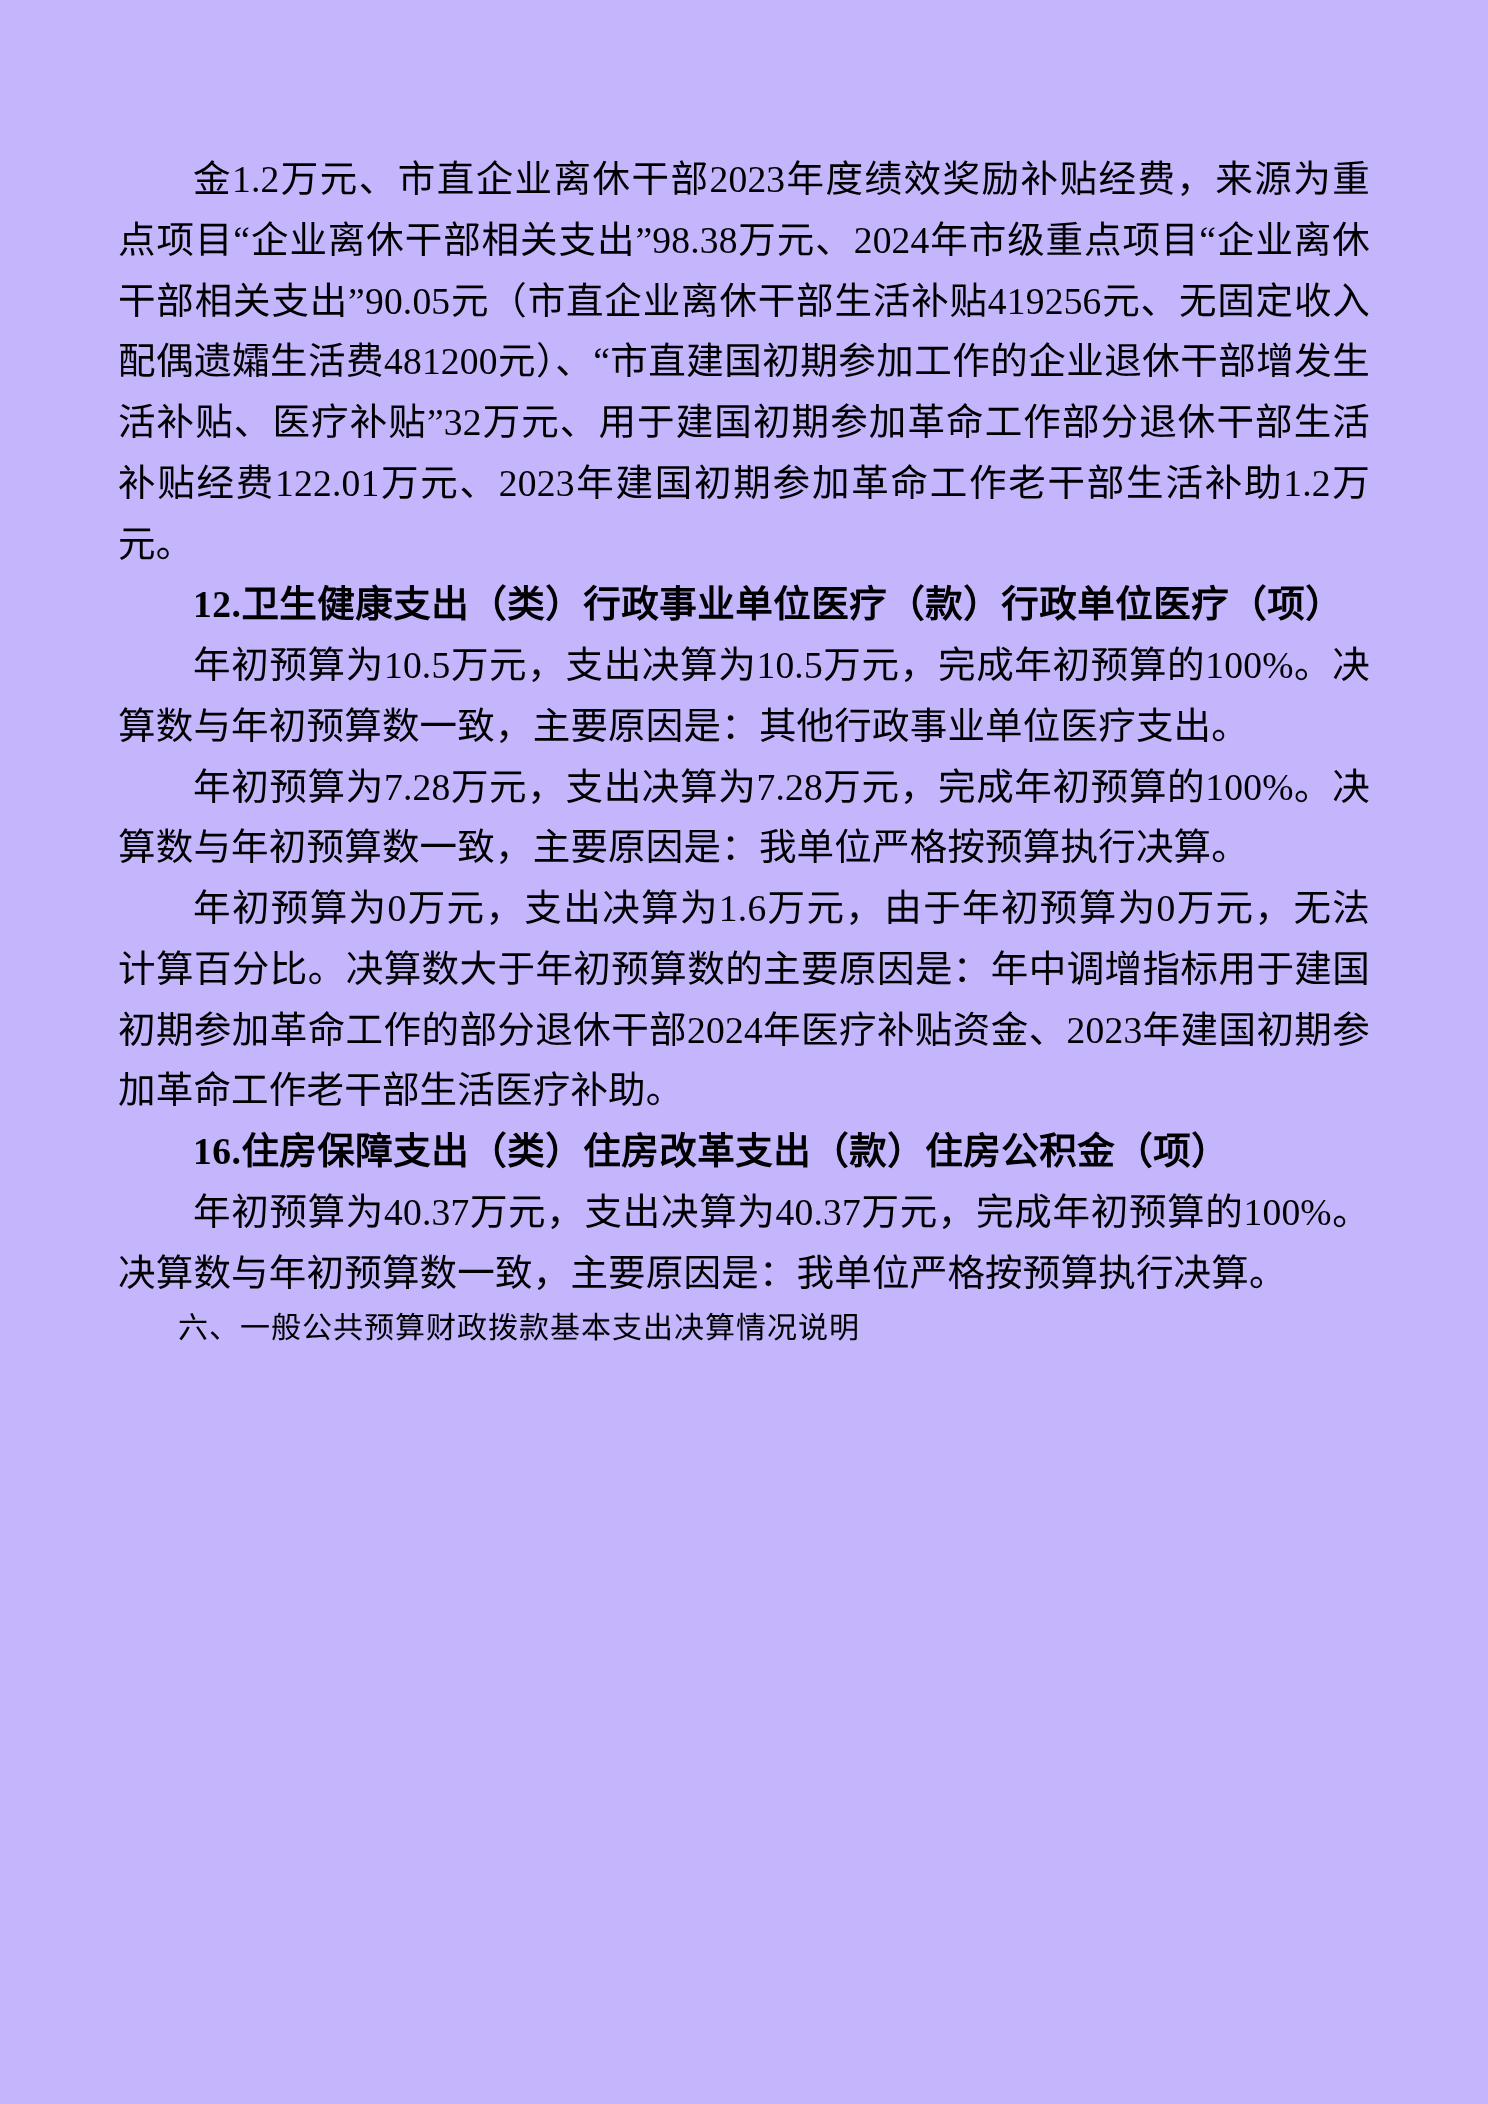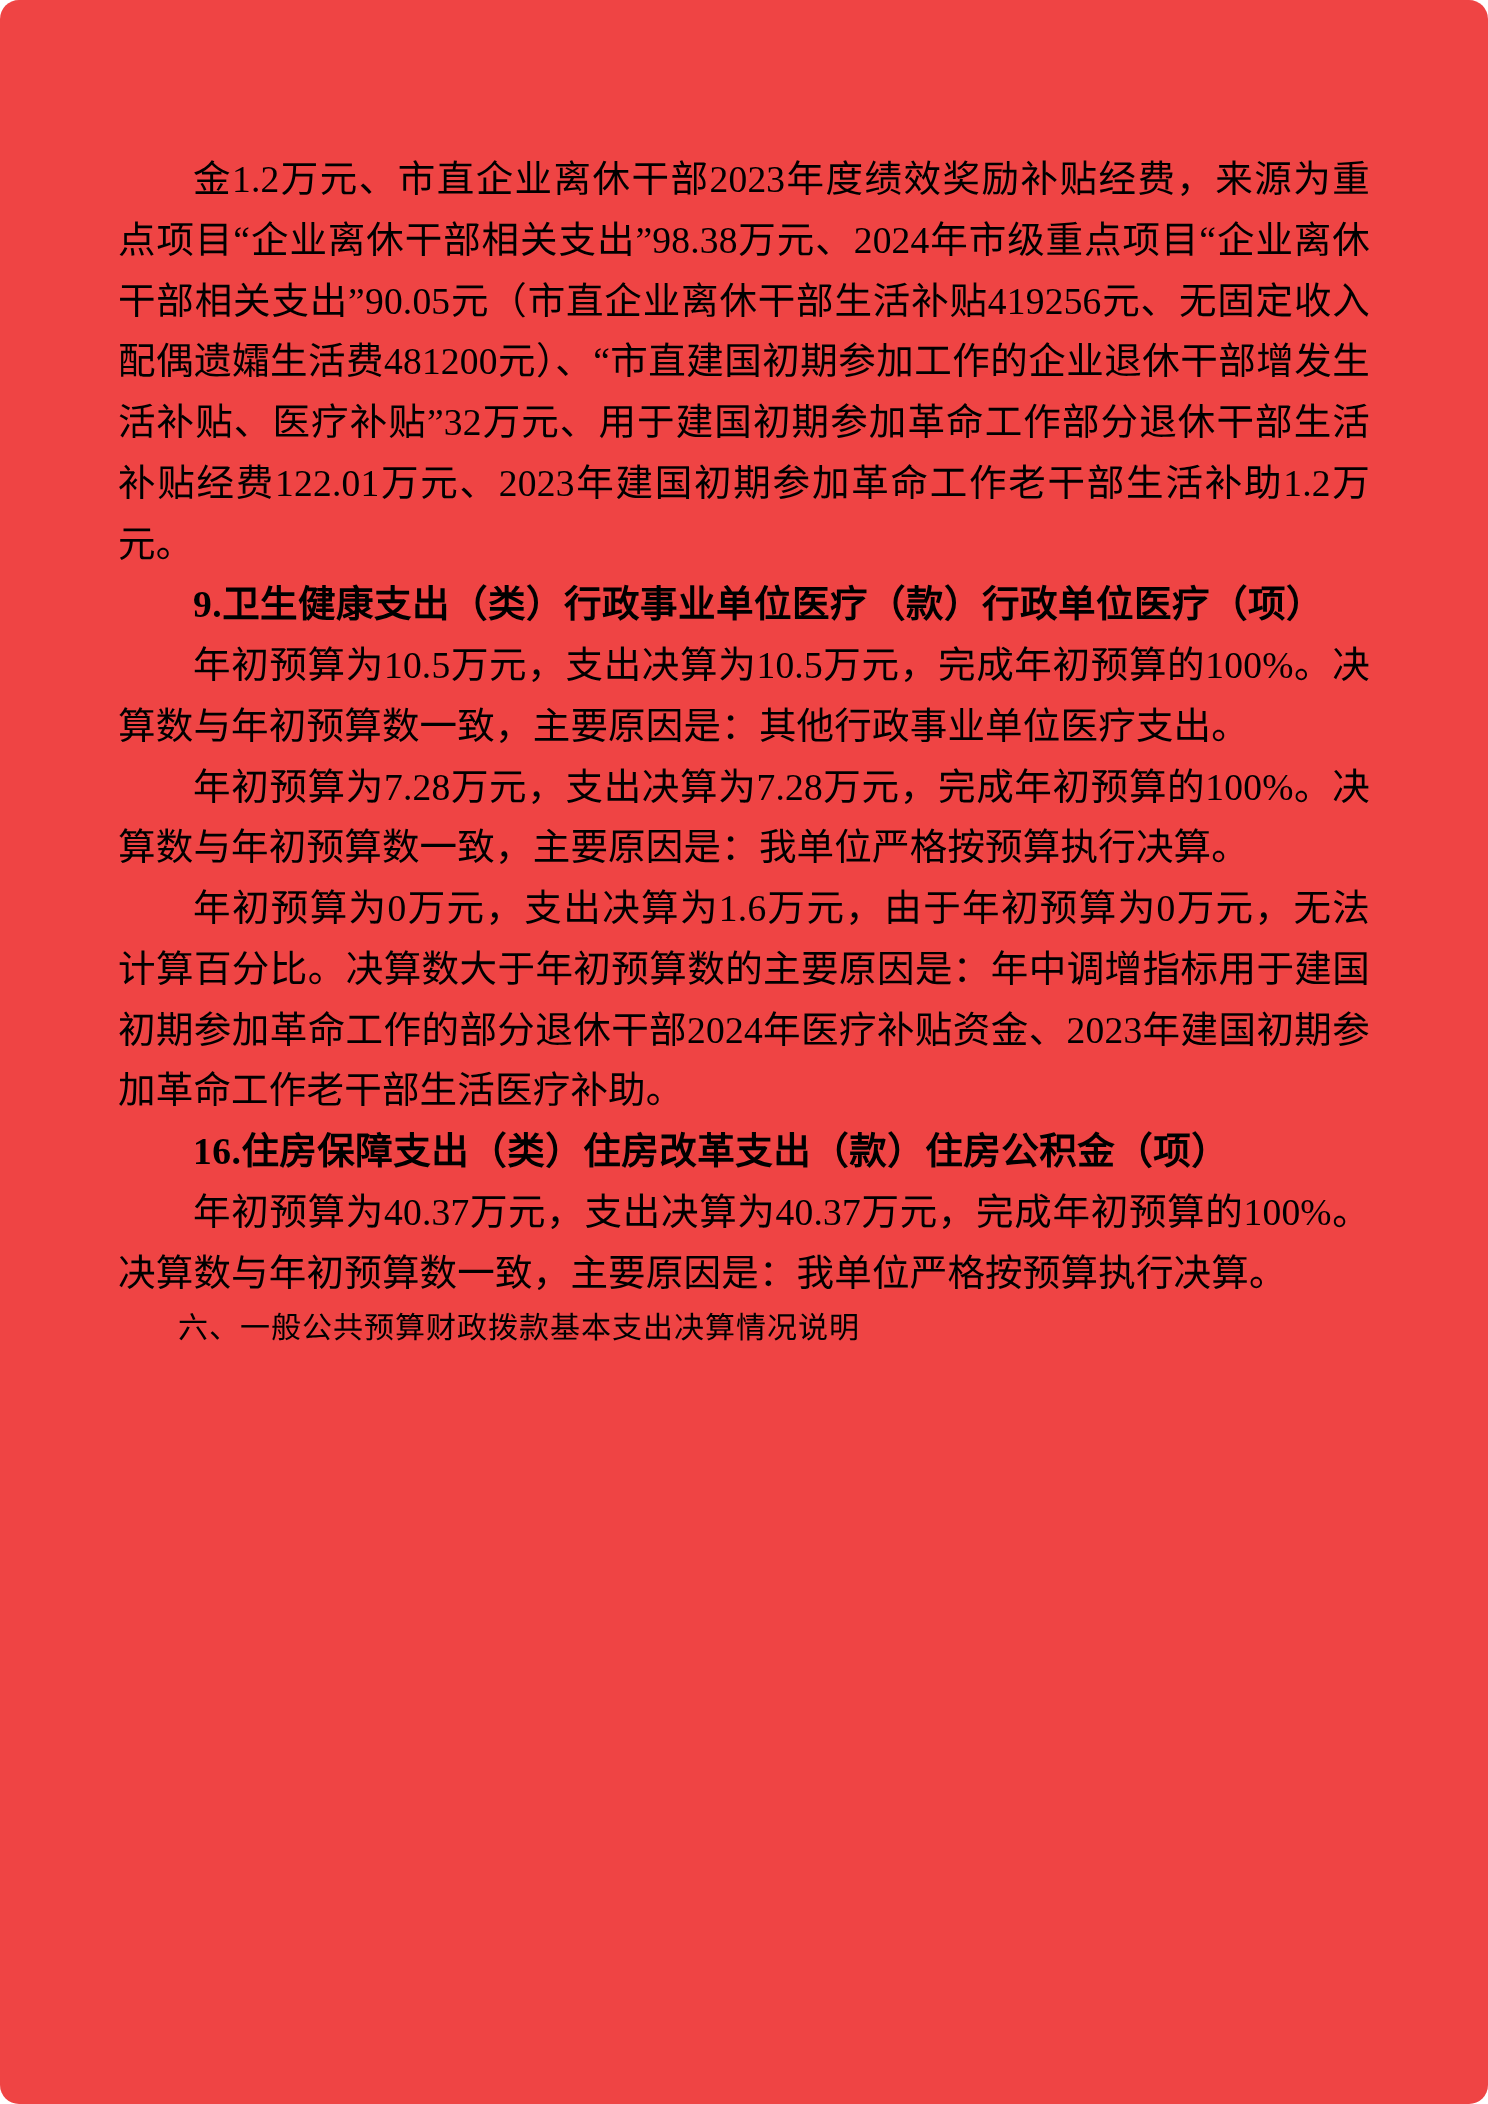--- a/index.html
+++ b/index.html
@@ -12,22 +12,21 @@
     height: 2104px;
     font-family: "Liberation Serif", "DejaVu Serif", serif;
     color: #000000;
     overflow: hidden;
   }
   .page {
     box-sizing: border-box;
     width: 1488px;
     height: 2104px;
     padding: 150px 118px 60px 118px;
-    background: #ef4444;
-    border-radius: 19px;
+    background: #c4b5fd;
   }
   .doc-body {
     font-size: 37.5px;
     line-height: 1.62;
     letter-spacing: 0.2px;
     text-align: justify;
     text-justify: inter-ideograph;
   }
   p {
     margin: 0;
@@ -54,21 +53,21 @@
   }
 </style>
 </head>
 <body>
 
 <div class="page">
   <div class="doc-body">
 
     <p class="para">金1.2万元、市直企业离休干部2023年度绩效奖励补贴经费，来源为重点项目“企业离休干部相关支出”98.38万元、2024年市级重点项目“企业离休干部相关支出”90.05元（市直企业离休干部生活补贴419256元、无固定收入配偶遗孀生活费481200元）、“市直建国初期参加工作的企业退休干部增发生活补贴、医疗补贴”32万元、用于建国初期参加革命工作部分退休干部生活补贴经费122.01万元、2023年建国初期参加革命工作老干部生活补助1.2万元。</p>
 
-    <p class="heading">9.卫生健康支出（类）行政事业单位医疗（款）行政单位医疗（项）</p>
+    <p class="heading">12.卫生健康支出（类）行政事业单位医疗（款）行政单位医疗（项）</p>
 
     <p class="para">年初预算为10.5万元，支出决算为10.5万元，完成年初预算的100%。决算数与年初预算数一致，主要原因是：其他行政事业单位医疗支出。</p>
 
     <p class="para">年初预算为7.28万元，支出决算为7.28万元，完成年初预算的100%。决算数与年初预算数一致，主要原因是：我单位严格按预算执行决算。</p>
 
     <p class="para">年初预算为0万元，支出决算为1.6万元，由于年初预算为0万元，无法计算百分比。决算数大于年初预算数的主要原因是：年中调增指标用于建国初期参加革命工作的部分退休干部2024年医疗补贴资金、2023年建国初期参加革命工作老干部生活医疗补助。</p>
 
     <p class="heading">16.住房保障支出（类）住房改革支出（款）住房公积金（项）</p>
     <p class="para">年初预算为40.37万元，支出决算为40.37万元，完成年初预算的100%。决算数与年初预算数一致，主要原因是：我单位严格按预算执行决算。</p>
 

